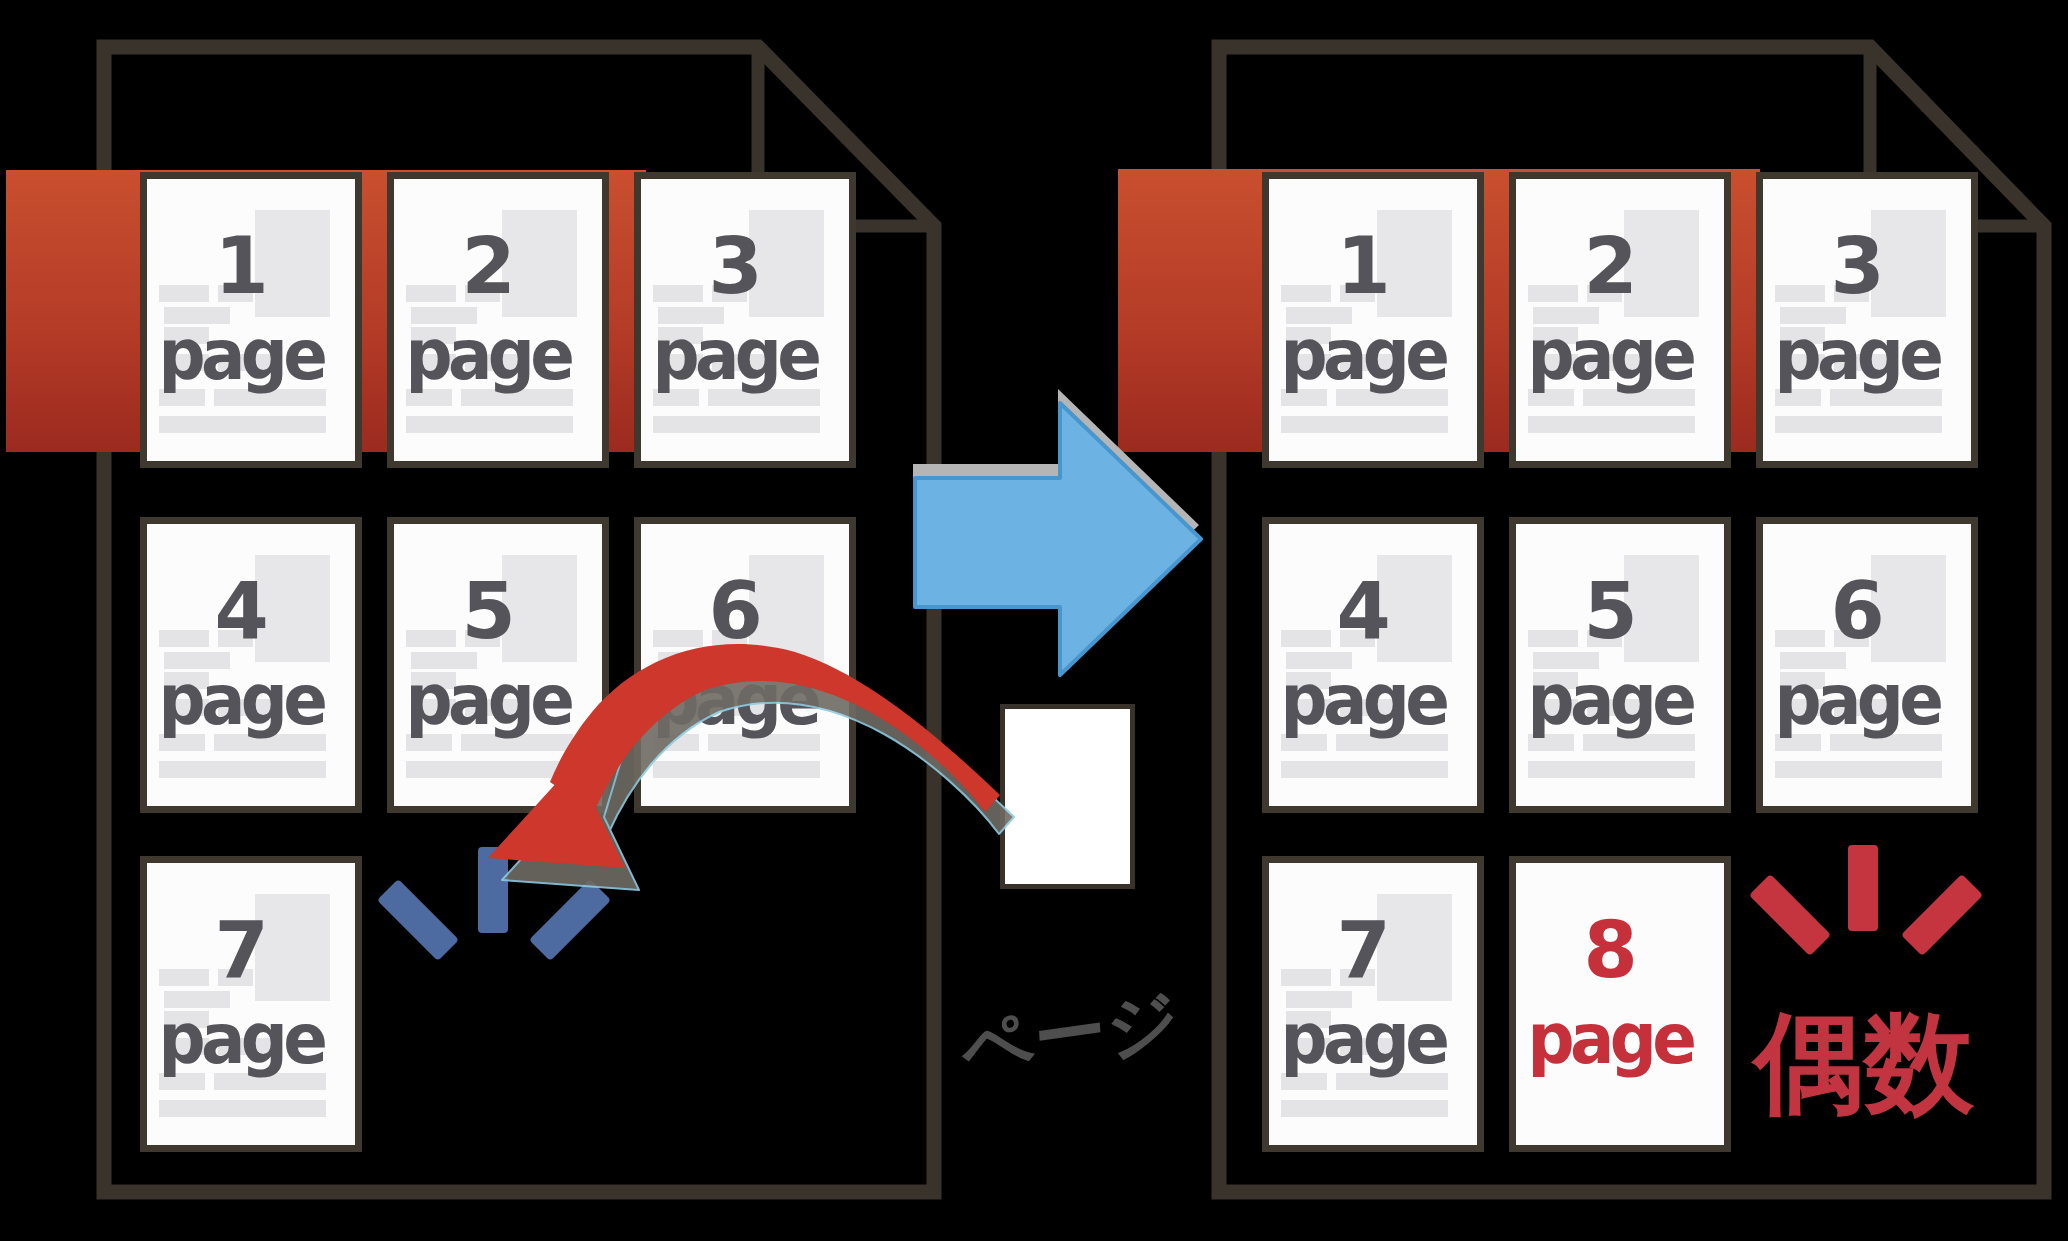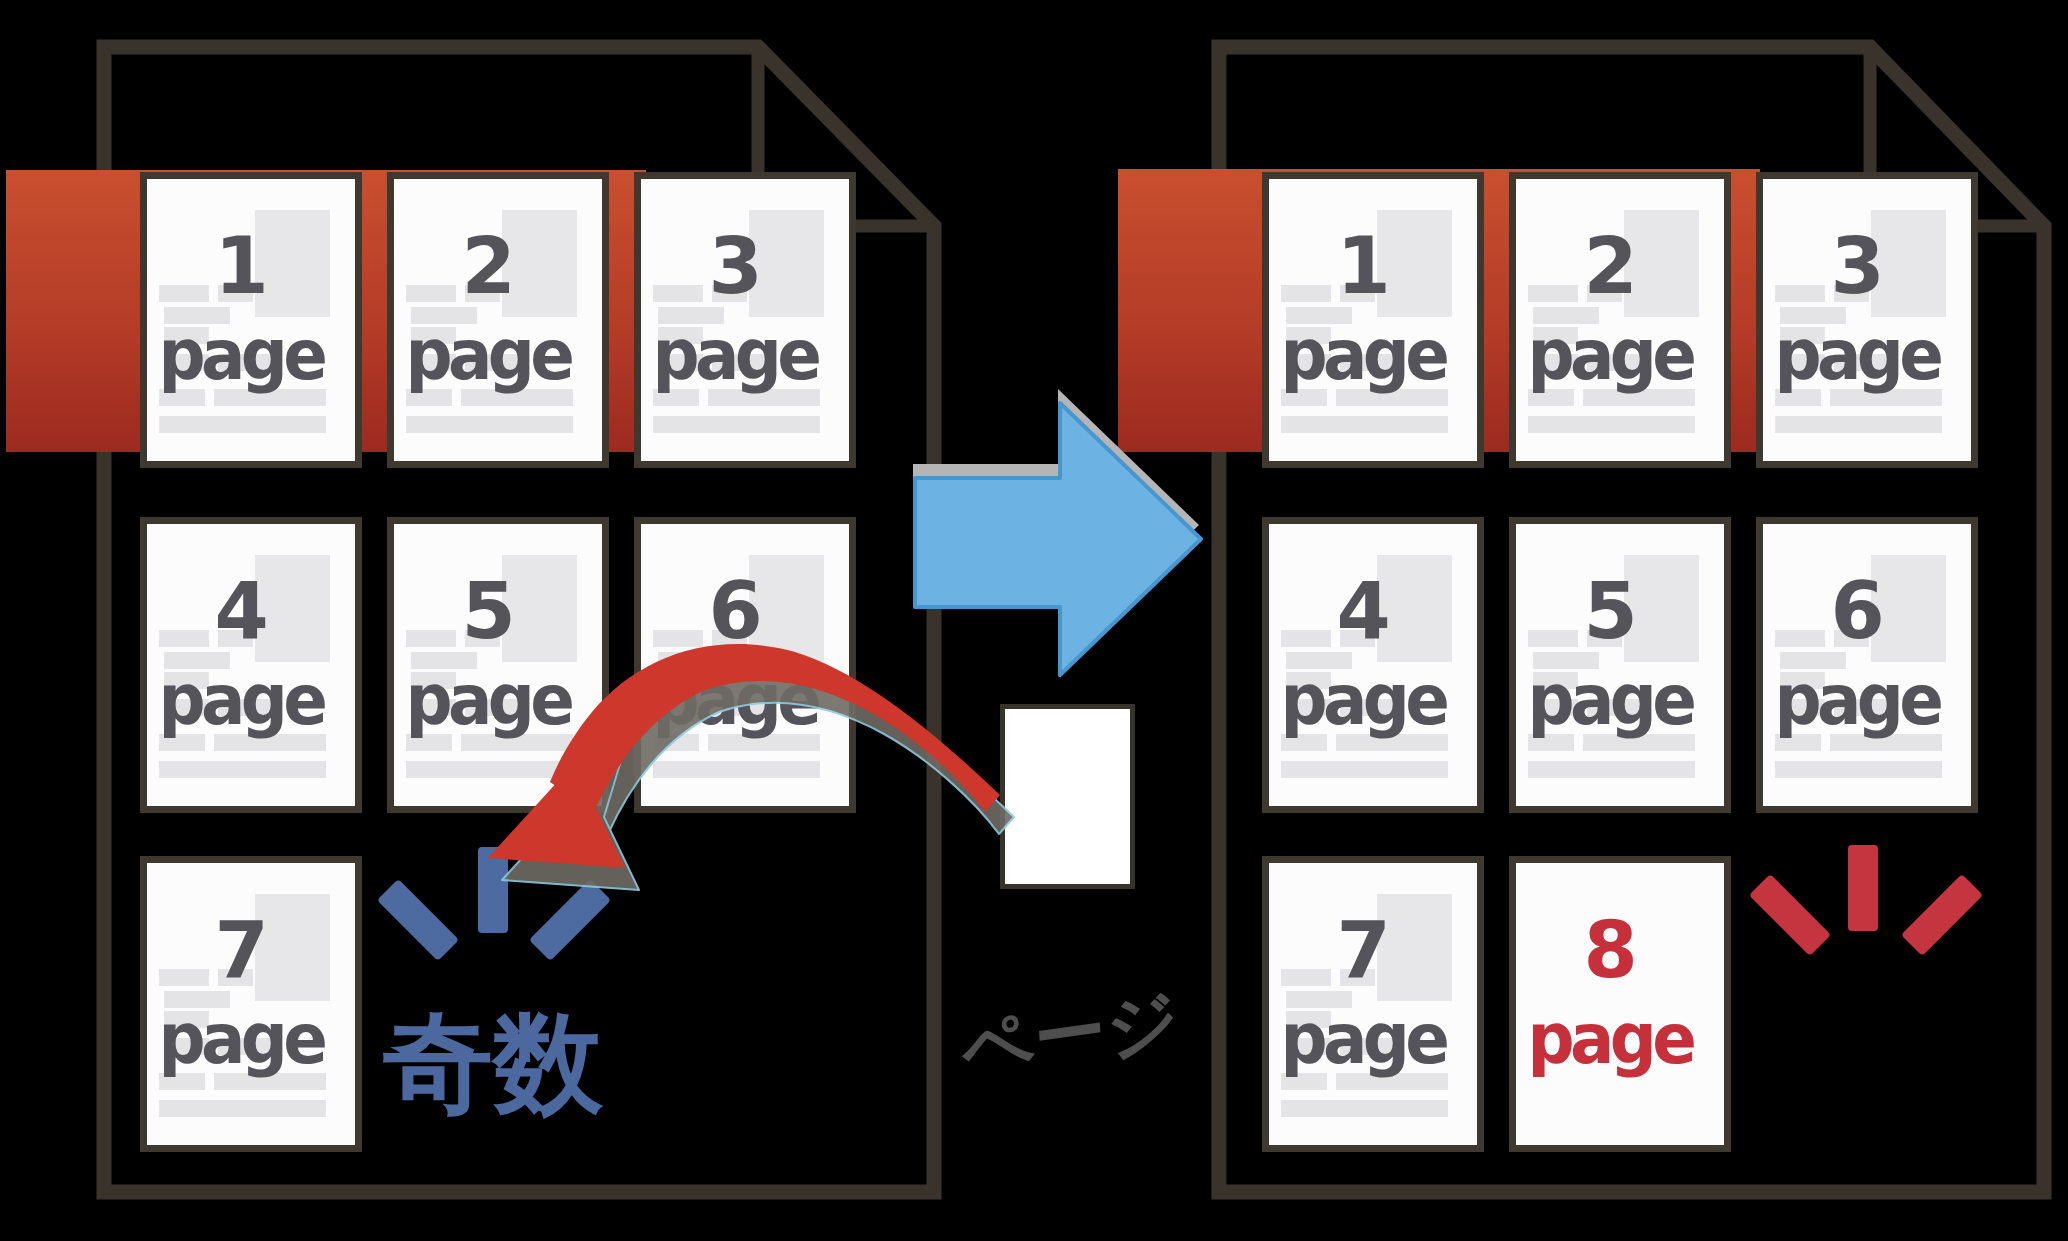--- a/index.html
+++ b/index.html
@@ -297,21 +297,21 @@
 
       <div class="pnum">8</div>
       <div class="pword">page</div>
     </div>
   </div>
     </div>
 
   <div class="blankpage"></div>
 
   <div class="klabel lab-blank2">ページ</div>
-  <div class="klabel lab-odd">奇数</div>
+  <div class="klabel lab-even">偶数</div>
 
   <div class="burst-blue">
     <div class="ray r-left" style="left:403px;top:877px;position:absolute;"></div>
     <div class="ray r-mid" style="left:478px;top:847px;position:absolute;"></div>
     <div class="ray r-right" style="left:555px;top:877px;position:absolute;"></div>
   </div>
   <div class="burst-red">
     <div class="ray r-left" style="left:1775px;top:872px;position:absolute;"></div>
     <div class="ray r-mid" style="left:1848px;top:845px;position:absolute;"></div>
     <div class="ray r-right" style="left:1927px;top:872px;position:absolute;"></div>

